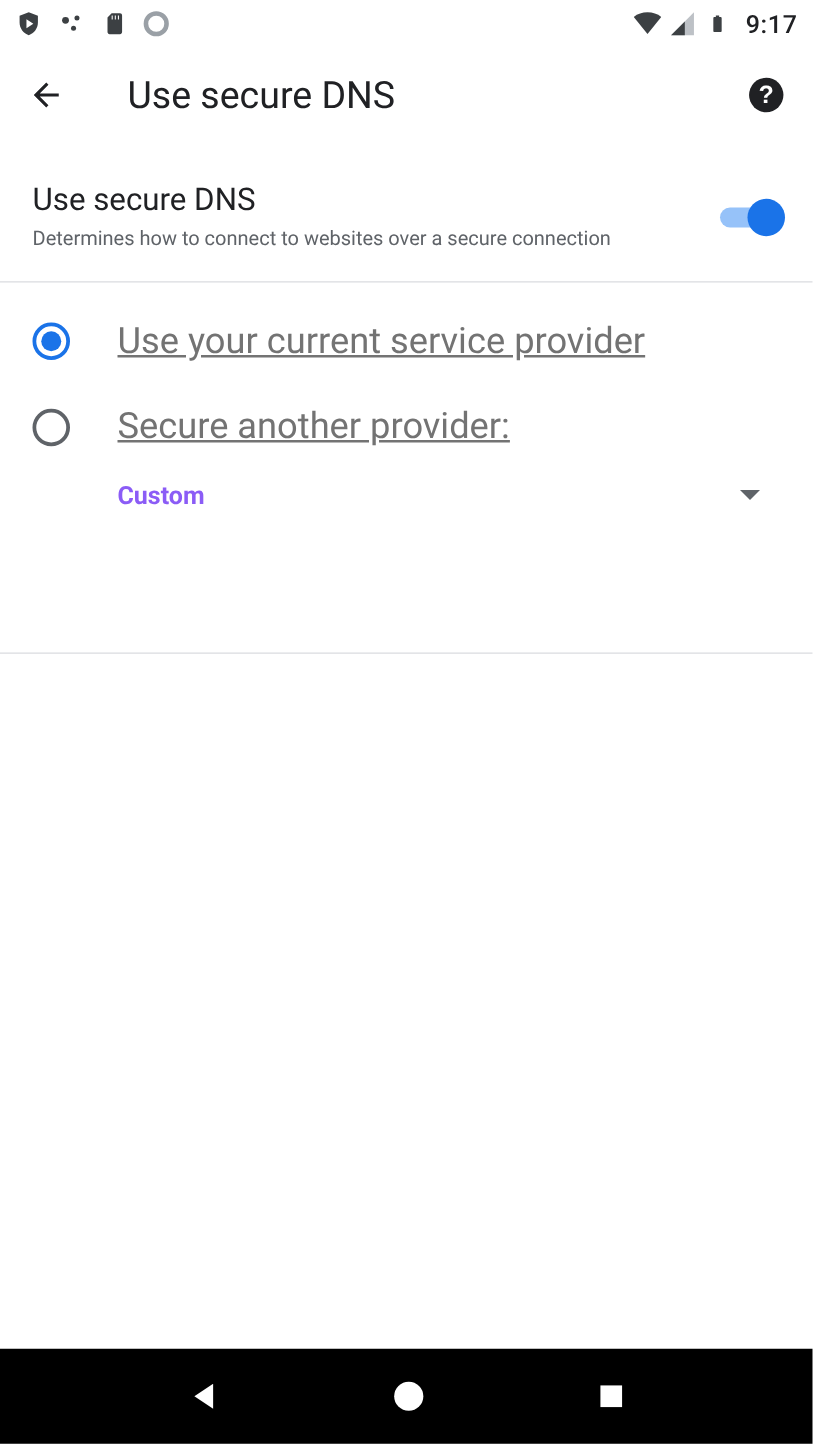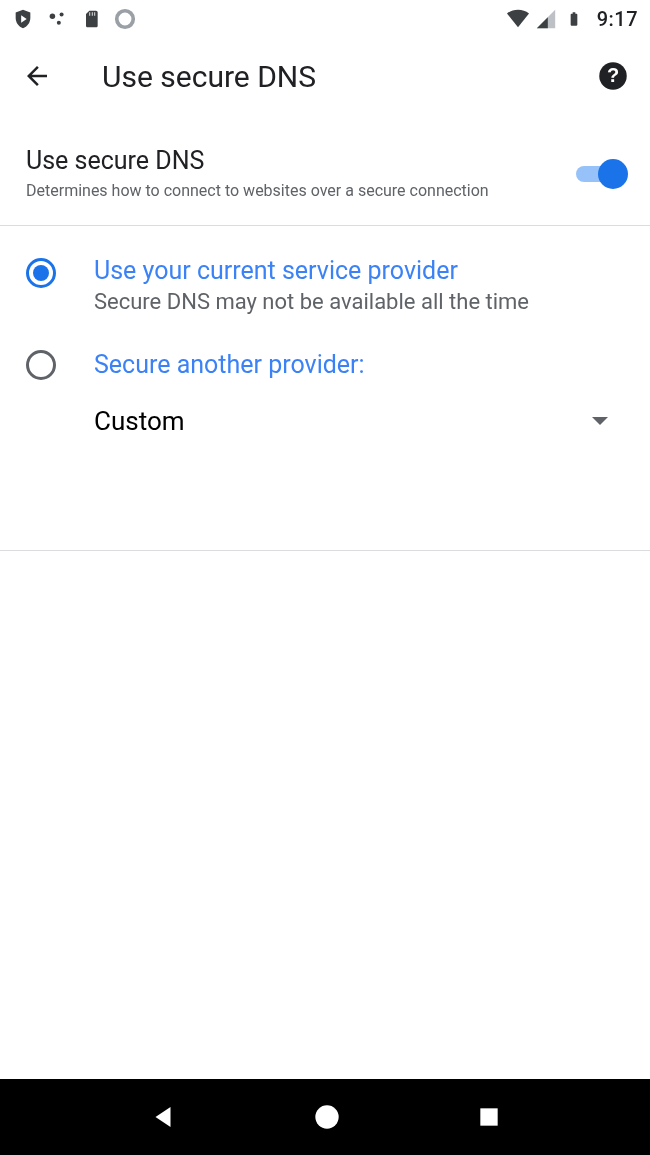--- a/index.html
+++ b/index.html
@@ -79,33 +79,33 @@
     }
     .radio.selected::after {
       content: "";
       position: absolute;
       top: 4px; left: 4px;
       width: 16px; height: 16px;
       border-radius: 50%;
       background: #1a73e8;
     }
     .opt-body { margin-left: 38px; }
-    .opt-title { font-size: 25px; color: #3b82f6; }
+    .opt-title { font-size: 29px; color: #737373; text-decoration: underline; }
     .opt-sub { font-size: 22px; color: #5f6368; margin-top: 4px; }
     .opt2 { display: flex; align-items: center; padding: 24px 26px 8px 26px; }
     .opt2 .opt-title { margin-left: 38px; }
     
     .dropdown {
       display: flex;
       align-items: center;
       margin-left: 94px;
       margin-right: 42px;
       padding: 18px 0;
     }
-    .dropdown-label { font-size: 26px; color: #000000; flex: 1; }
+    .dropdown-label { font-size: 20px; color: #8b5cf6; flex: 1; font-weight: bold; }
     .caret {
       width: 0; height: 0;
       border-left: 8px solid transparent;
       border-right: 8px solid transparent;
       border-top: 8px solid #5f6368;
     }
     
     .nav-bar {
       height: 76px;
       background: #000;
@@ -191,21 +191,20 @@
     </div>
   </div>
 
   <div class="divider"></div>
 
   <div class="options">
     <div class="opt">
       <div class="radio selected"></div>
       <div class="opt-body">
         <div class="opt-title">Use your current service provider</div>
-        <div class="opt-sub">Secure DNS may not be available all the time</div>
       </div>
     </div>
 
     <div class="opt2">
       <div class="radio"></div>
       <div class="opt-title">Secure another provider:</div>
     </div>
 
     <div class="dropdown">
       <div class="dropdown-label">Custom</div>

